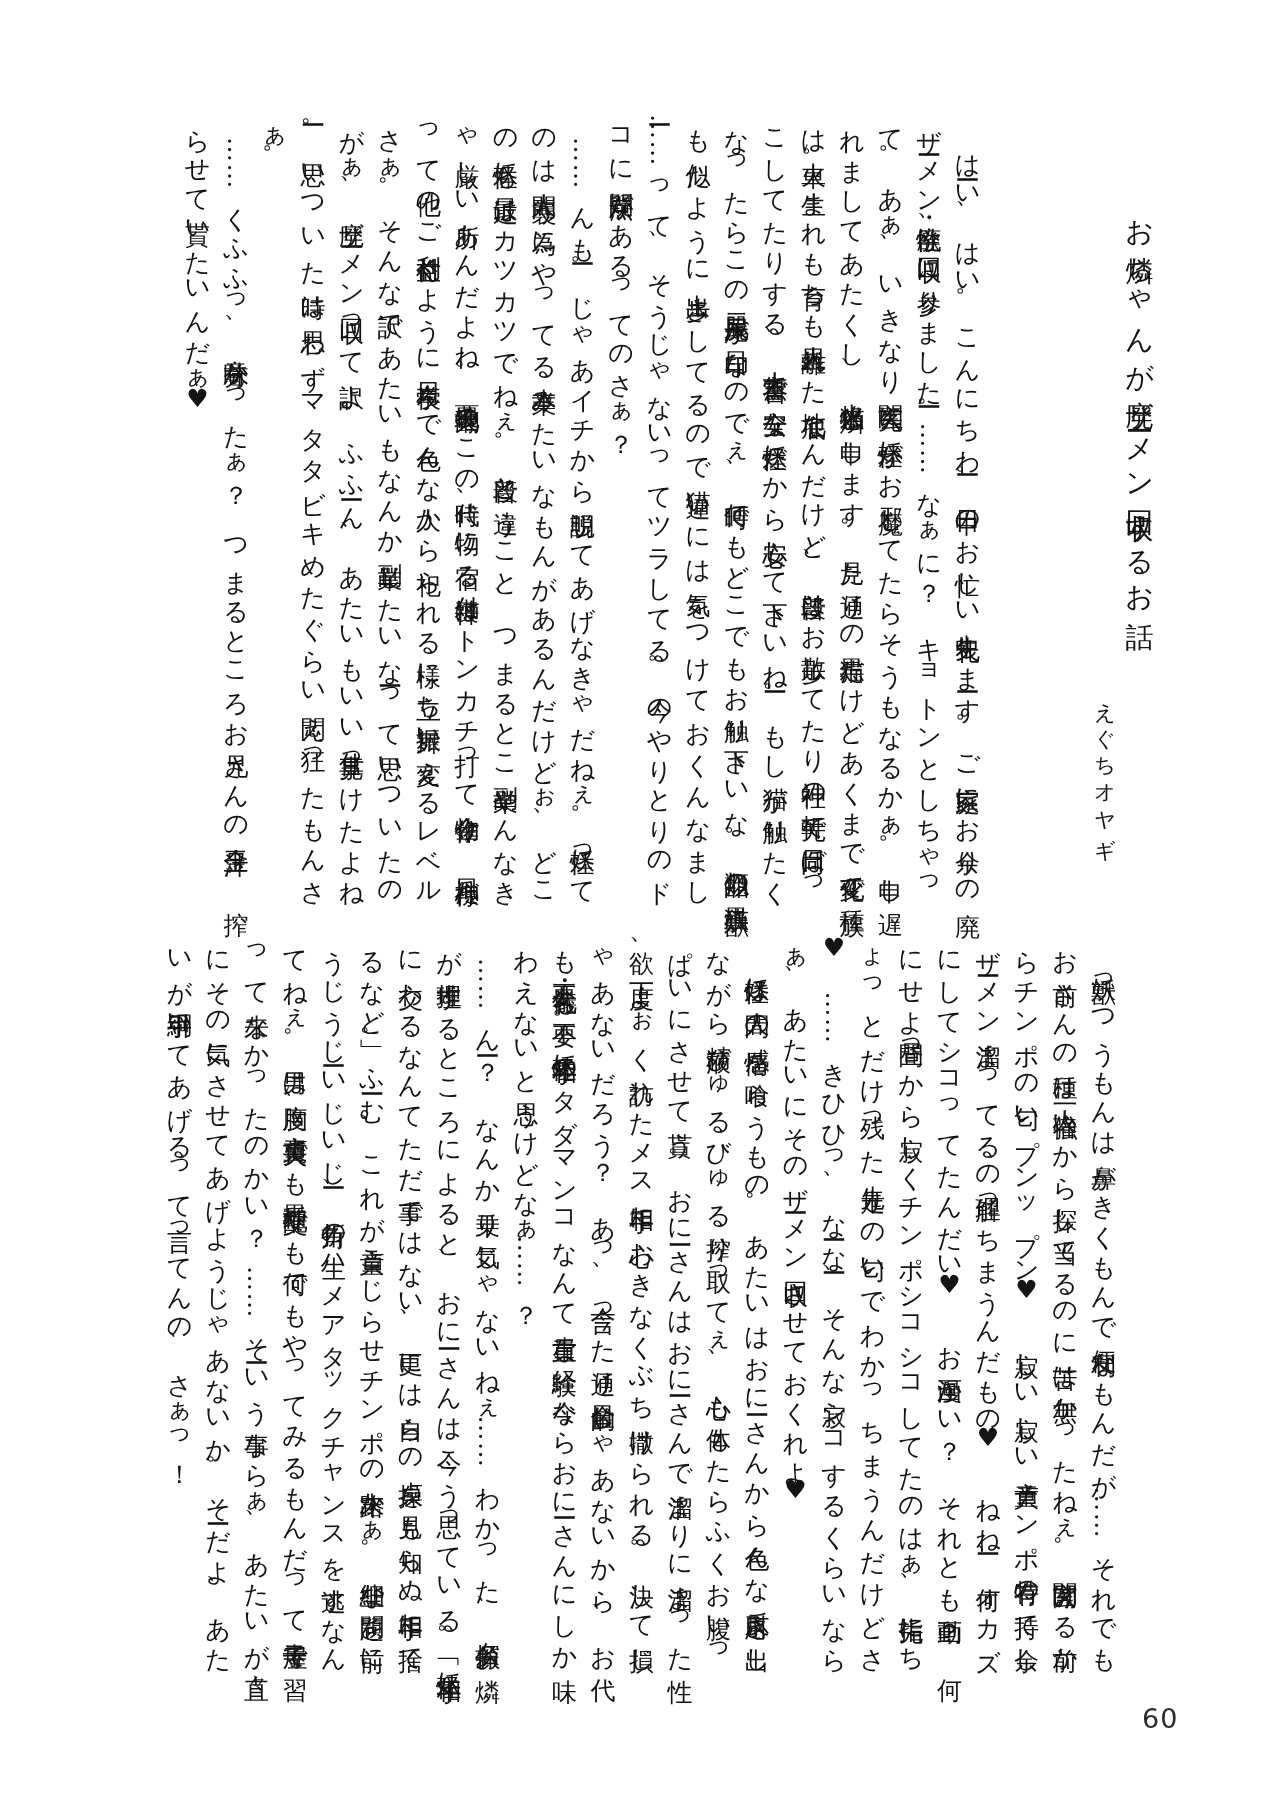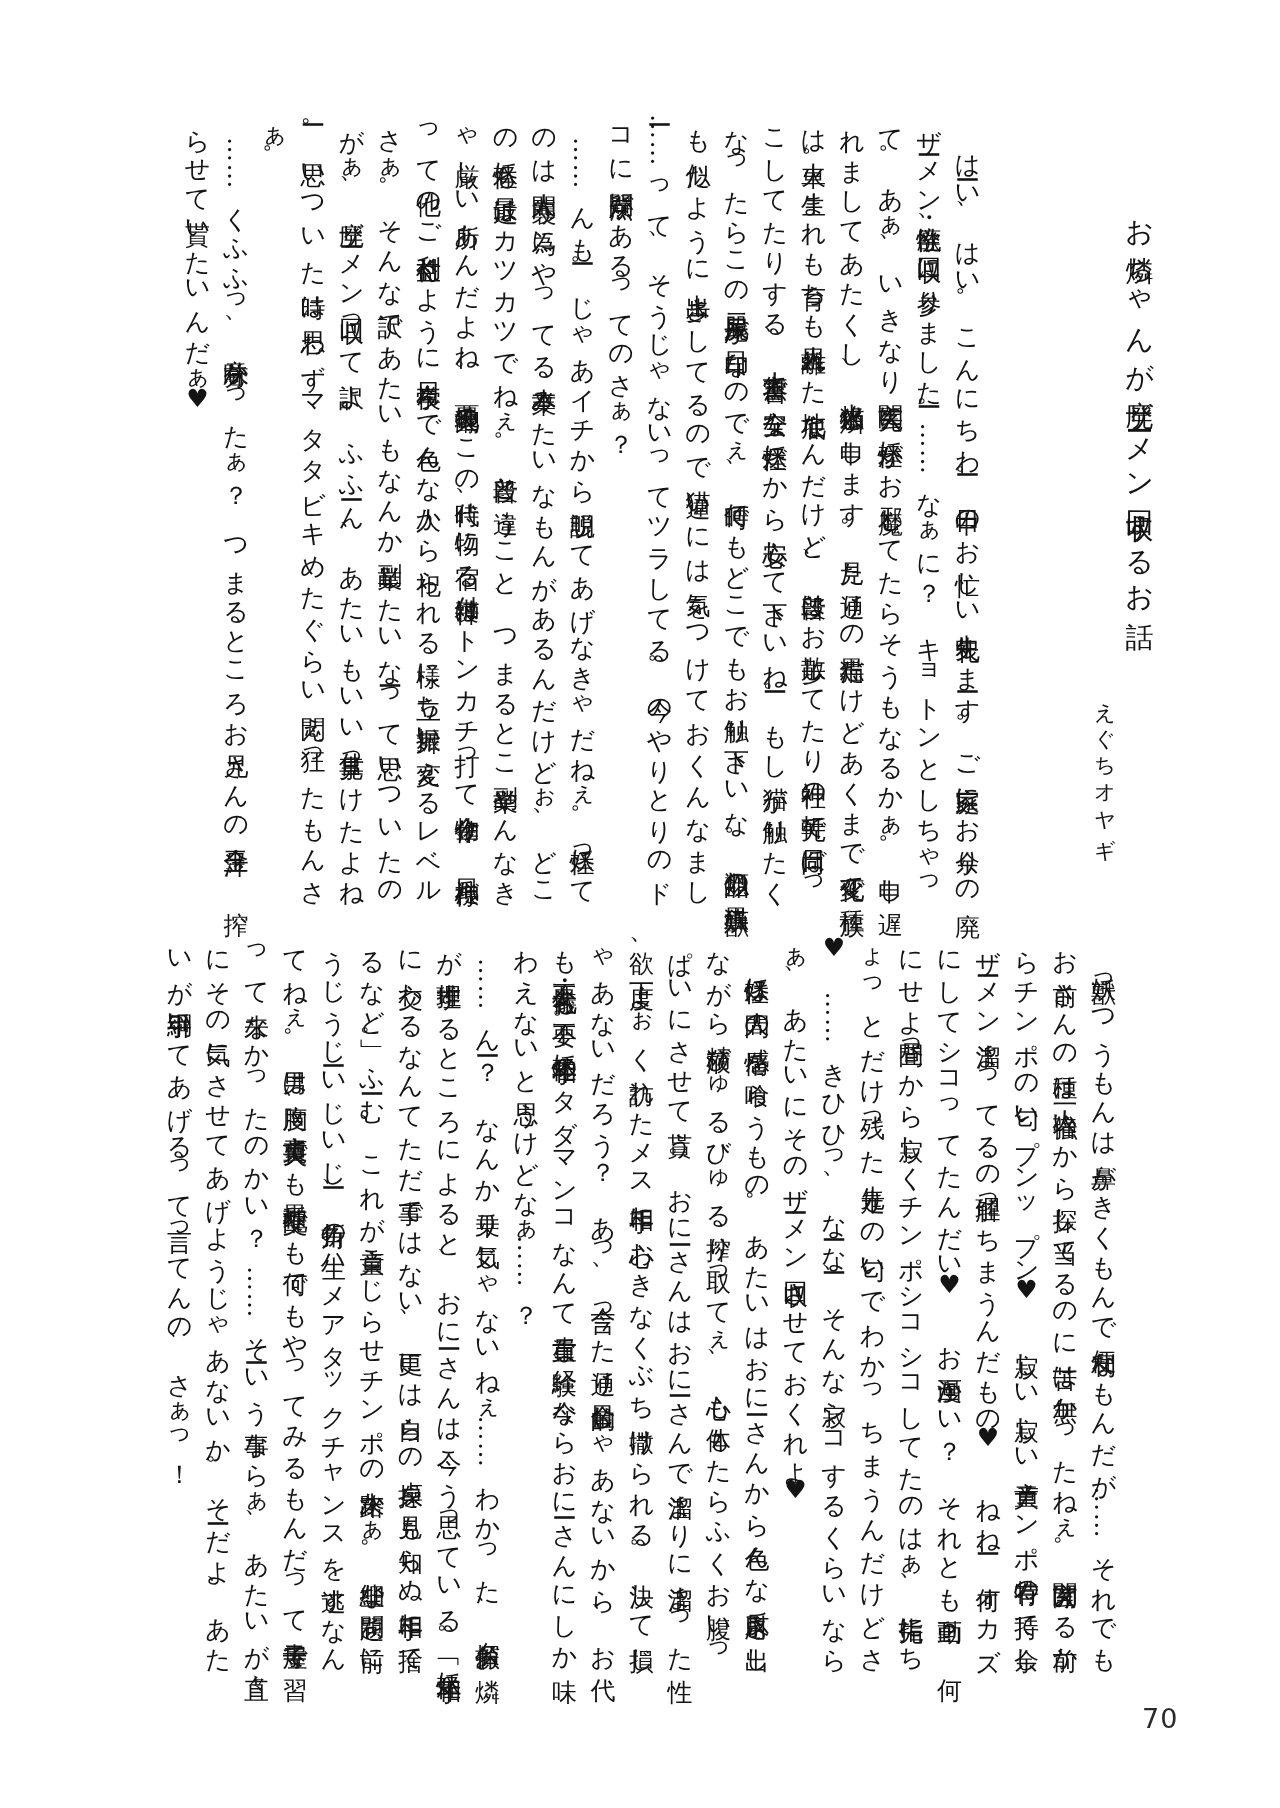--- a/index.html
+++ b/index.html
@@ -86,15 +86,15 @@
       <p>……んもー。じゃあイチから説明してあげなきゃだねぇ。妖怪ってのは人間襲う為にやってる本業みたいなもんがあるんだけどぉ、どこの妖怪も最近はカツカツでねぇ。普段と違うこと、つまるとこ副業やんなきゃ厳しい所あんだよね。覆地翻天のこの時代、物に宿る付喪神はトンカチ打って金物作り、風神様だって他のご利益付くように日夜学んで色んな人から祀られる様に立ち振舞い変えるレベルさぁ。そんな訳であたいもなんか副業したいなーって思いついたのがぁ、廃ザーメン回収って訳よ。ふふーん、あたいもいい仕事見っけたよねー。思いついた時は思わずマタタビキめたぐらい悶え狂ったもんさぁ。</p>
       <p>……くふふっ、意味分かったぁ？　つまるところお兄さんの金玉汁ゥ、搾らせて貰いたいんだぁ♥</p>
     </div>
 
   <div class="tblock tblock-bottom">
       <p>妖獣っつうもんは鼻がきくもんで便利なもんだが……それでもお前さんの種は人一倍強いから探し当てるのに苦は無かったねぇ。玄関開ける前からチンポの匂いプンップン♥　寂しい寂しい童貞チンポ特有の持て余しザーメン溜まってるの理解っちまうんだもの♥　ねねー、何オカズにしてシコってたんだい♥　お漫画かい？　それとも動画？　何にせよ昼間っから寂しくチンポシコシコしてたのはぁ、指先にちょっとだけ残った先走りの匂いでわかっちまうんだけどさ♥　……きひひっ、なーなー、そんな寂シコするくらいならぁ、あたいにそのザーメン回収させておくれよ♥</p>
       <p>妖怪は人間の感情を喰らうもの。あたいはおにーさんから色んな反応引き出しながら精液びゅるびゅる搾り取ってぇ、心も体もたらふくお腹いっぱいにさせて貰う。おにーさんはおにーさんで溜まりに溜まった性欲、丁度よぉく訪れたメス相手に心おきなくぶち撒けられる。決して損じゃあないだろう？　あっ、今言った通り金目的じゃあないから、お代も不要・礼儀も不要。妖怪相手のタダマンコなんて貴重な経験、今ならおにーさんにしか味わえないと思うけどなぁ……？</p>
       <p>……んー？　なんか乗り気じゃないねぇ……わかった、名探偵お燐が推理するところによると、おにーさんは今こう思っている。「妖怪相手に交わるなんてただ事ではない、更には自らの貞操を見も知らぬ相手に捨てるなど」。ふーむ、これが童貞こじらせチンポの末路かぁ。些細な問題を前にうじうじーいじいじー、折角の生ハメアタックチャンスを逃すなんてねぇ。男は度胸、童貞喪失でも異種交配でも何でもやってみるもんだって寺子屋で習って来なかったのかい？　……そーいう事ならぁ、あたいが直々にその気にさせてあげようじゃあないか。そーだよ、あたいが手綱引いてあげるって言ってんの、さぁっ！</p>
     </div>
 
-  <div class="pagenum">70</div>
+  <div class="pagenum">60</div>
 
 </div>
 
 </body></html>

